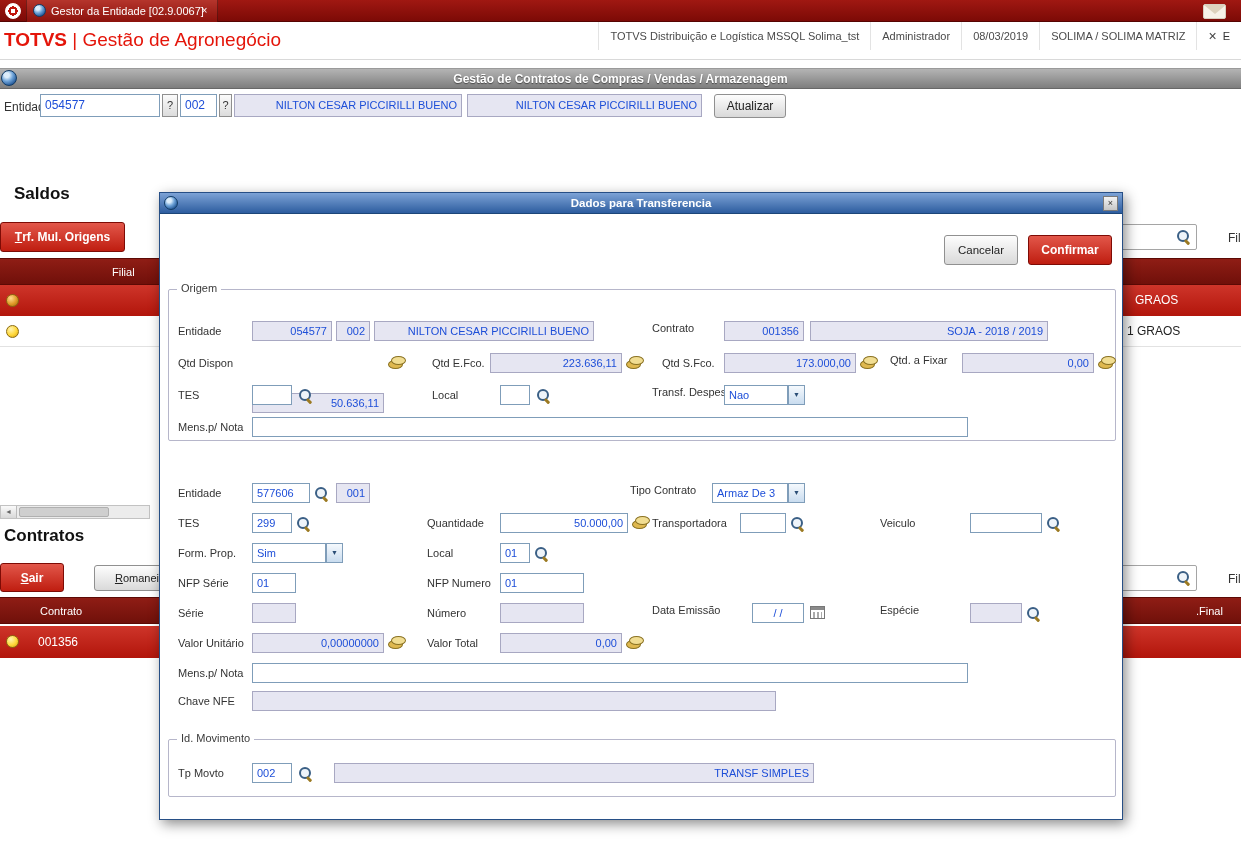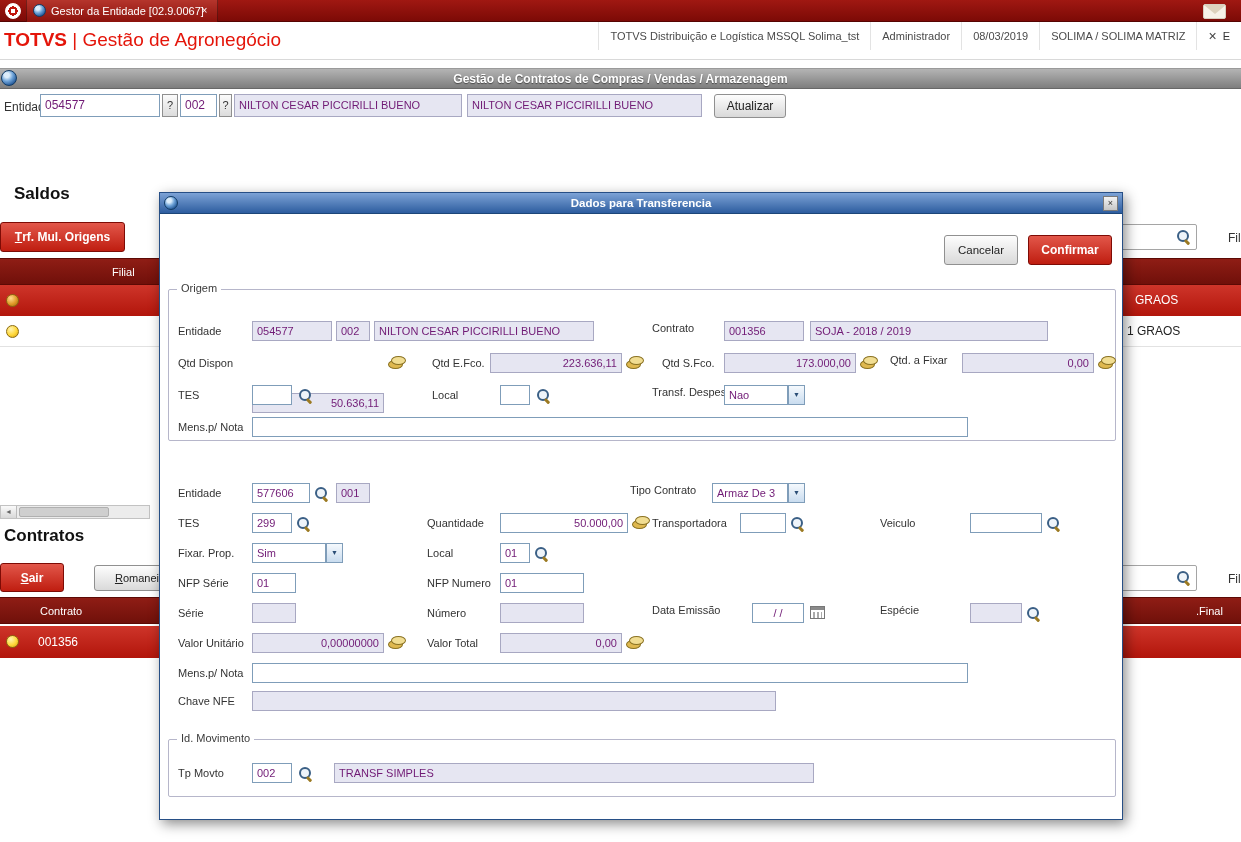--- a/index.html
+++ b/index.html
@@ -30,23 +30,23 @@
   .hexit { gap:6px; color:#333; }
   .hexit .x { font-size:14px; color:#444; }
 
   
   .graybar { left:0; top:68px; width:1241px; height:21px; background:linear-gradient(#b4b4b4,#7e7e7e);
     border-top:1px solid #9a9a9a; border-bottom:1px solid #686868; text-align:center; }
   .graybar-title { line-height:20px; font-size:12px; font-weight:bold; color:#fff; text-shadow:0 1px 1px rgba(0,0,0,.5); }
 
   
   .lbl { position:absolute; font-size:11px; color:#333; line-height:20px; white-space:nowrap; }
-  .fld { position:absolute; height:20px; border:1px solid #7f9db9; background:#fff; font-size:11px; color:#701a75;
+  .fld { position:absolute; height:20px; border:1px solid #7f9db9; background:#fff; font-size:11px; color:#1d4ed8;
     line-height:18px; padding:0 4px; white-space:nowrap; overflow:hidden; }
-  .ro  { background:#e6e6f2; border-color:#a8a8c2; }
+  .ro  { background:#e6e6f2; border-color:#a8a8c2;text-align:right; }
   .num { text-align:right; }
   .ctr { text-align:center; }
 
   
   .ic-mag { position:absolute; width:15px; height:15px; }
   .ic-mag::before { content:""; position:absolute; left:1px; top:1px; width:8px; height:8px; border:2px solid #3a5f85; border-radius:50%; background:#eef4fa; }
   .ic-mag::after { content:""; position:absolute; left:10px; top:10px; width:6px; height:3px; background:#9c7a22; transform:rotate(45deg); transform-origin:left top; border-radius:1px; }
   .ic-money { position:absolute; width:18px; height:13px; }
   .ic-money::before { content:""; position:absolute; left:0; top:4px; width:13px; height:7px; border-radius:50%; background:#dfb84f; border:1px solid #8a7222; }
   .ic-money::after { content:""; position:absolute; left:3px; top:0; width:13px; height:7px; border-radius:50%; background:#f1dd92; border:1px solid #8a7222; }
@@ -249,21 +249,21 @@
   <span class="lbl" style="left:267px; top:320px;">Quantidade</span>
   <div class="fld num" style="left:340px; top:320px; width:128px;">50.000,00</div>
   <span class="ic-money" style="left:472px; top:323px;"></span>
   <span class="lbl" style="left:492px; top:320px;">Transportadora</span>
   <div class="fld" style="left:580px; top:320px; width:46px;"></div>
   <span class="ic-mag" style="left:630px; top:323px;"></span>
   <span class="lbl" style="left:720px; top:320px;">Veiculo</span>
   <div class="fld" style="left:810px; top:320px; width:72px;"></div>
   <span class="ic-mag" style="left:886px; top:323px;"></span>
 
-  <span class="lbl" style="left:18px; top:350px;">Fixar. Prop.</span>
+  <span class="lbl" style="left:18px; top:350px;">Form. Prop.</span>
   <div class="fld" style="left:92px; top:350px; width:74px;">Sim</div>
   <div class="combo-btn" style="left:166px; top:350px;">▼</div>
   <span class="lbl" style="left:267px; top:350px;">Local</span>
   <div class="fld" style="left:340px; top:350px; width:30px;">01</div>
   <span class="ic-mag" style="left:374px; top:353px;"></span>
 
   <span class="lbl" style="left:18px; top:380px;">NFP Série</span>
   <div class="fld" style="left:92px; top:380px; width:44px;">01</div>
   <span class="lbl" style="left:267px; top:380px;">NFP Numero</span>
   <div class="fld" style="left:340px; top:380px; width:84px;">01</div>

